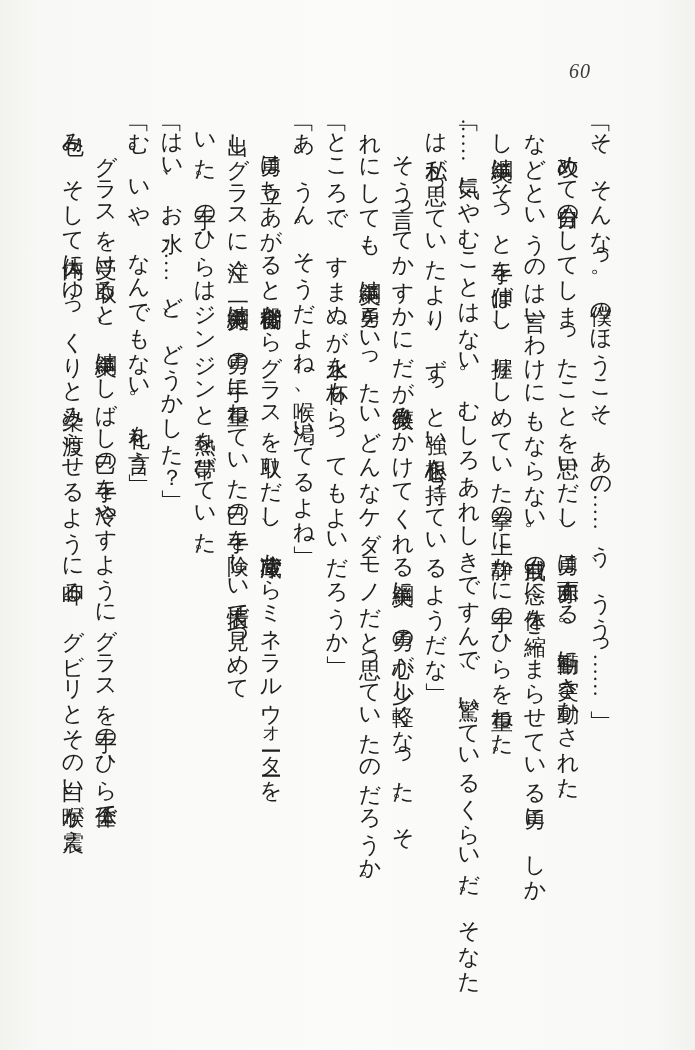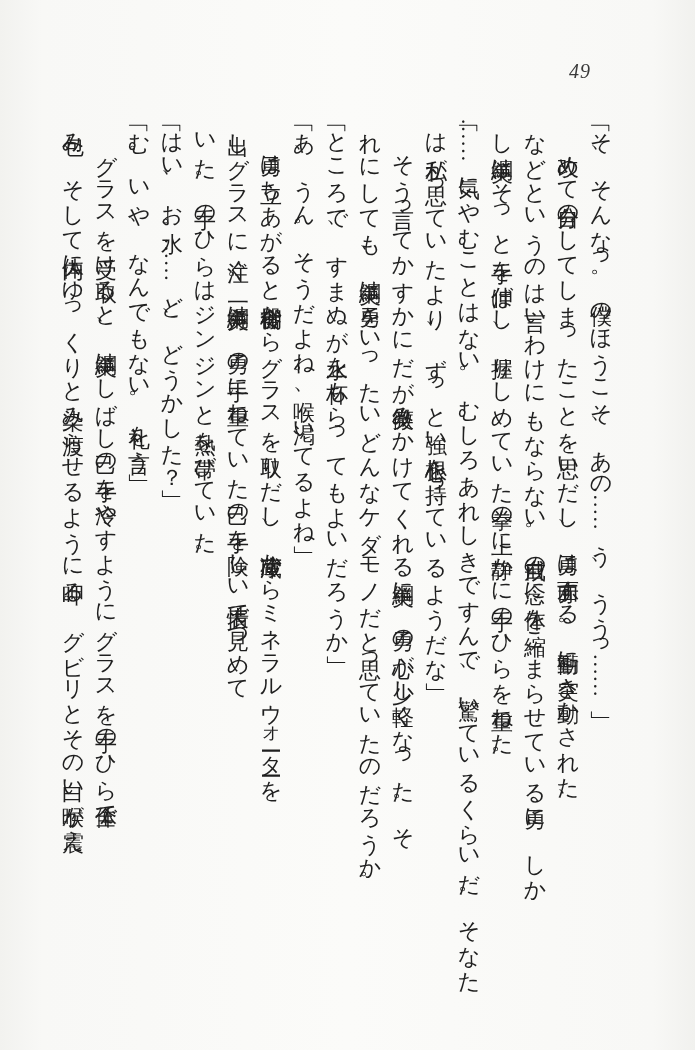--- a/index.html
+++ b/index.html
@@ -52,21 +52,21 @@
   }
   .line.indent-first {
     text-indent: 22px;
   }
 </style>
 </head>
 <body>
 
 <div class="scan-page">
 
-  <div class="page-number">49</div>
+  <div class="page-number">60</div>
 
   <div class="text-block">
 
     <p>
       <span class="line">「そ、そんなっ。僕のほうこそ、あの……う、ううっ……」</span>
     </p>
 
     <p>
       <span class="line indent-first">改めて自分のしてしまったことを思いだし、勇は赤面する。衝動に突き動かされた、</span>
       <span class="line">などというのは言いわけにもならない。自戒の念に体を縮こまらせている勇に、しか</span>

